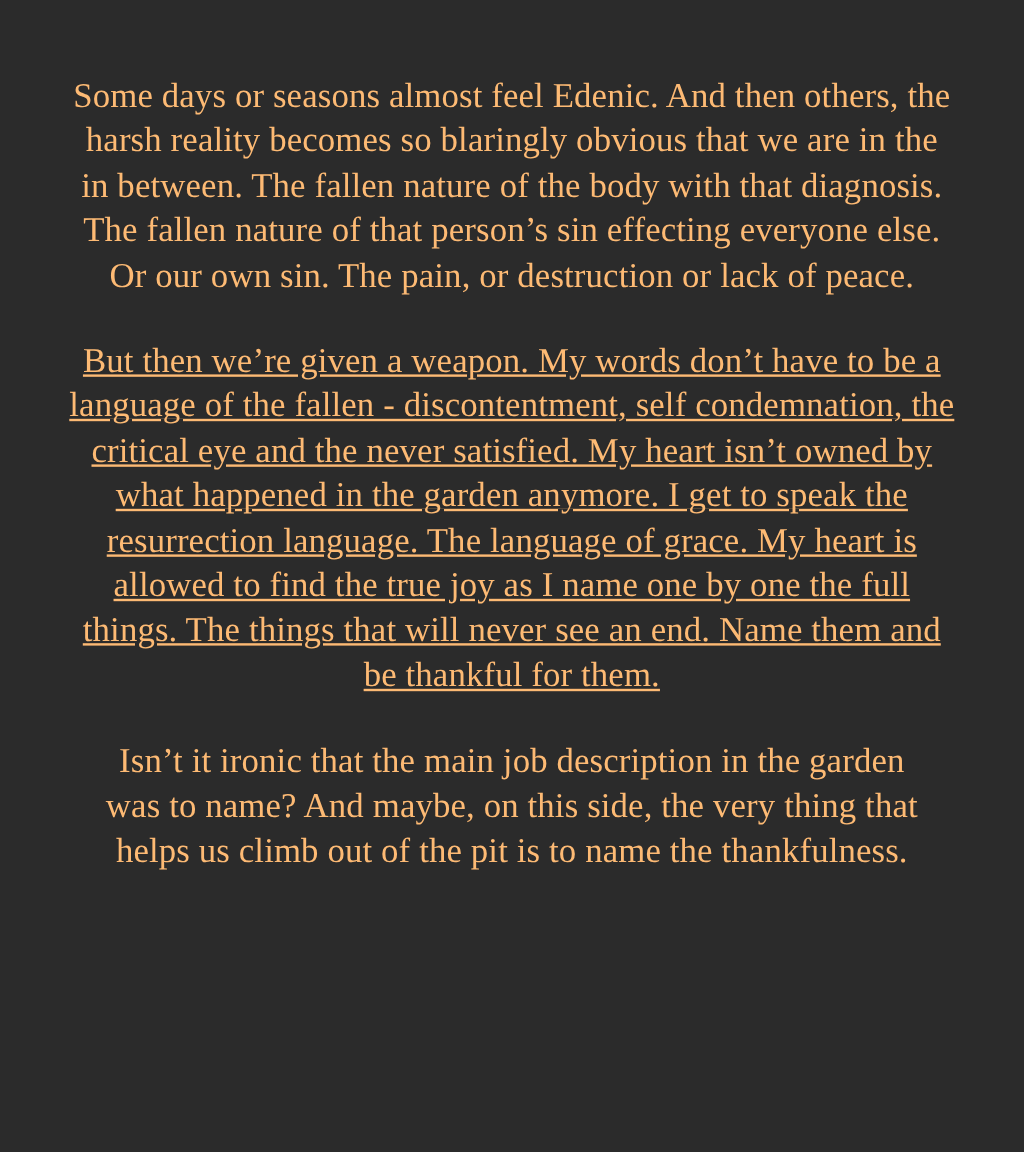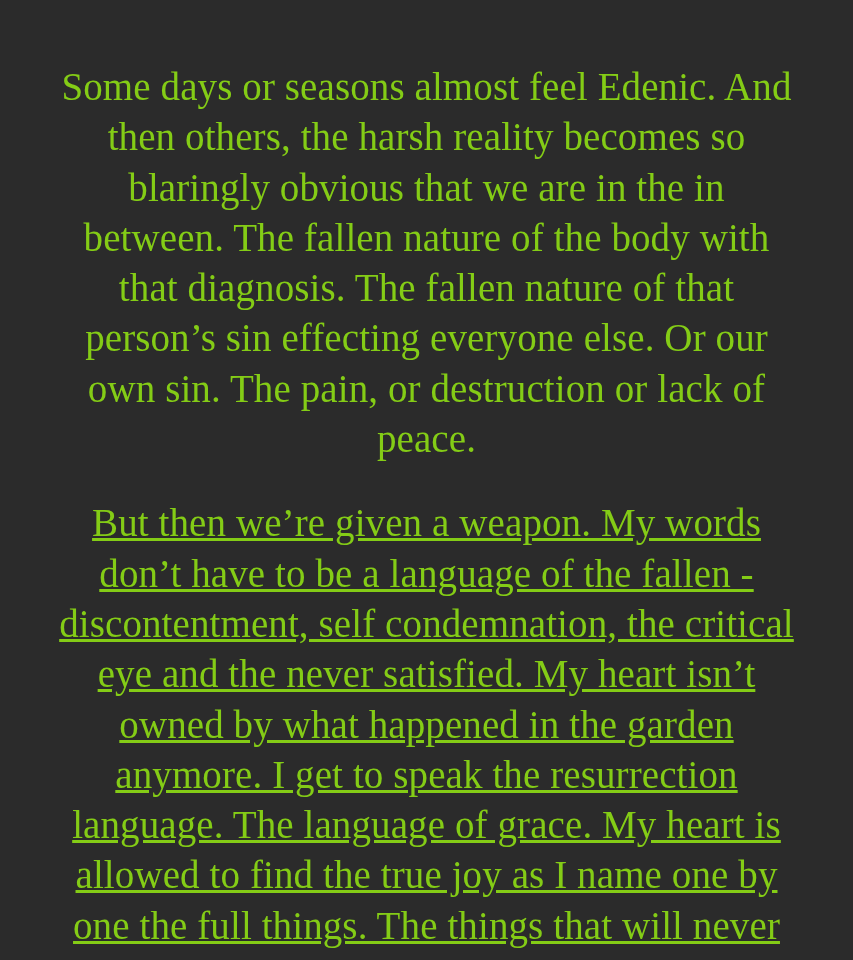--- a/index.html
+++ b/index.html
@@ -21,36 +21,37 @@
     padding: 62px 52px 40px 52px;
     display: flex;
     flex-direction: column;
     align-items: center;
   }
   .quote-block {
     width: 100%;
     max-width: 752px;
   }
   .paragraph {
-    color: #84cc16;
+    color: #fdba74;
     text-align: center;
-    font-size: 39px;
+    font-size: 29px;
     line-height: 1.29;
     letter-spacing: 0.1px;
     margin: 0 0 34px 0;
     text-rendering: optimizeLegibility;
   }
   .paragraph:last-child {
     margin-bottom: 0;
   }
   .p1 { padding: 0 6px; }
   .p2 { padding: 0 2px; text-decoration: underline; }
   .p3 { padding: 0 24px; }
 </style>
 </head>
 <body>
 
 <div class="page">
   <div class="quote-block">
     <p class="paragraph p1">Some days or seasons almost feel Edenic. And then others, the harsh reality becomes so blaringly obvious that we are in the in between. The fallen nature of the body with that diagnosis. The fallen nature of that person’s sin effecting everyone else. Or our own sin. The pain, or destruction or lack of peace.</p>
     <p class="paragraph p2">But then we’re given a weapon. My words don’t have to be a language of the fallen - discontentment, self condemnation, the critical eye and the never satisfied. My heart isn’t owned by what happened in the garden anymore. I get to speak the resurrection language. The language of grace. My heart is allowed to find the true joy as I name one by one the full things. The things that will never see an end. Name them and be thankful for them.</p>
+    <p class="paragraph p3">Isn’t it ironic that the main job description in the garden was to name? And maybe, on this side, the very thing that helps us climb out of the pit is to name the thankfulness.</p>
   </div>
 </div>
 
 </body></html>

